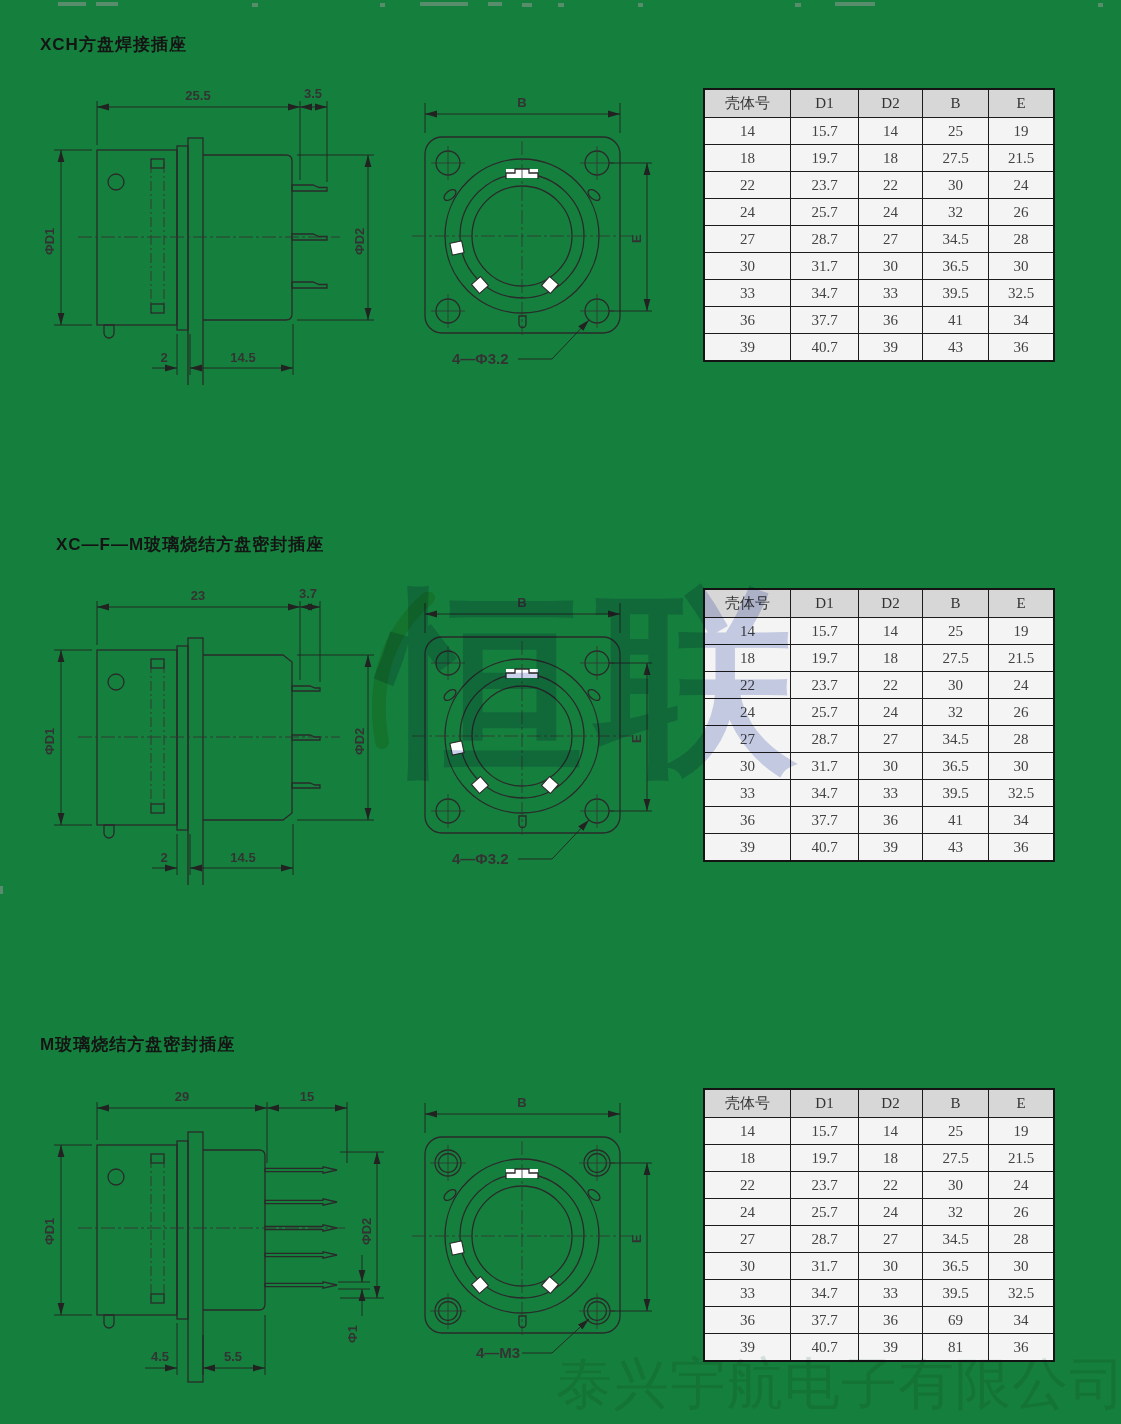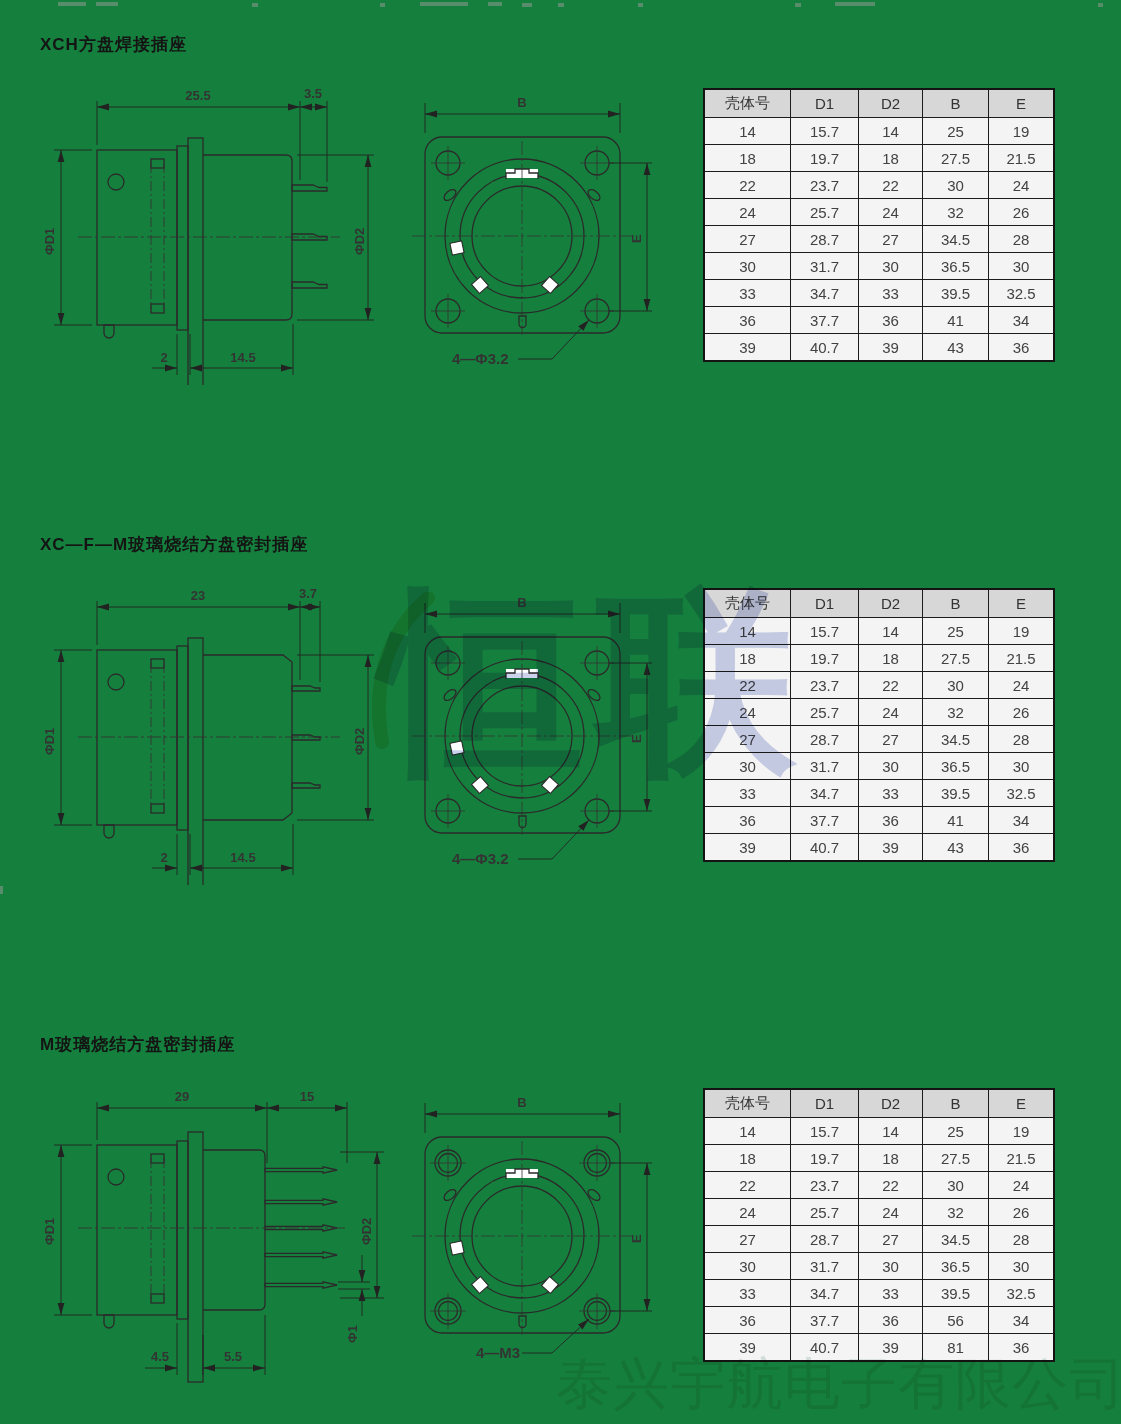--- a/index.html
+++ b/index.html
@@ -3,21 +3,21 @@
 <meta charset="utf-8">
 <style>
   html,body{margin:0;padding:0;background:#ffffff;}
   #page{position:relative;width:1121px;height:1424px;background:#15803d;overflow:hidden;
         font-family:"Liberation Sans",sans-serif;}
   .sec-title{position:absolute;font-size:17px;font-weight:700;color:#141414;letter-spacing:1px;white-space:nowrap;z-index:3;}
   svg.drawing{position:absolute;z-index:2;}
   .dt{font-family:"Liberation Sans",sans-serif;font-size:13px;font-weight:700;fill:#333;}
   .dtm{text-anchor:middle;}
   .dim-table{position:absolute;border-collapse:collapse;table-layout:fixed;width:344px;z-index:2;
-             font-family:Liberation Sans, sans-serif;border-radius:10px;}
+             font-family:Liberation Serif, serif;border-radius:10px;}
   .dim-table th,.dim-table td{border:1px solid #1c1c1c;text-align:center;vertical-align:middle;
              font-size:15px;padding:0;}
   .dim-table{border:2px solid #141414;}
   .dim-table th{background:#d7d7d7;color:#333;font-weight:500;height:27px;}
   .dim-table td{background:#f4f4f4;color:#424242;height:26px;}
   .dim-table th:nth-child(1),.dim-table td:nth-child(1){width:85px;}
   .dim-table th:nth-child(2),.dim-table td:nth-child(2){width:67px;margin-left:40px;}
   .dim-table th:nth-child(3),.dim-table td:nth-child(3){width:63px;margin-left:29px;}
   .dim-table th:nth-child(4),.dim-table td:nth-child(4){width:65px;}
   .dim-table th:nth-child(5),.dim-table td:nth-child(5){width:64px;}
@@ -232,21 +232,21 @@
         <tr>
           <td>39</td>
           <td>40.7</td>
           <td>39</td>
           <td>43</td>
           <td>36</td>
         </tr>
       </tbody>
     </table>
 
-  <div class="sec-title" style="left:40px;top:533px">XC—F—M玻璃烧结方盘密封插座</div>
+  <div class="sec-title" style="left:56px;top:533px">XC—F—M玻璃烧结方盘密封插座</div>
 
   <svg class="drawing" style="left:40px;top:585px" width="350" height="300" viewBox="0 0 350 300">
     <defs>
       <marker id="a2" viewBox="0 0 12 8" refX="12" refY="4" markerWidth="12" markerHeight="8" orient="auto-start-reverse" markerUnits="userSpaceOnUse">
         <path d="M12,4 L0,0.6 L0,7.4 Z" fill="#222"></path>
       </marker>
     </defs>
     <g stroke="#2a2a2a" fill="none" stroke-width="1.3">
       <rect x="57" y="65" width="80" height="175"></rect>
       <circle cx="76" cy="97" r="8"></circle>
@@ -604,21 +604,21 @@
           <td>33</td>
           <td>34.7</td>
           <td>33</td>
           <td>39.5</td>
           <td>32.5</td>
         </tr>
         <tr>
           <td>36</td>
           <td>37.7</td>
           <td>36</td>
-          <td>56</td>
+          <td>69</td>
           <td>34</td>
         </tr>
         <tr>
           <td>39</td>
           <td>40.7</td>
           <td>39</td>
           <td>81</td>
           <td>36</td>
         </tr>
       </tbody>

